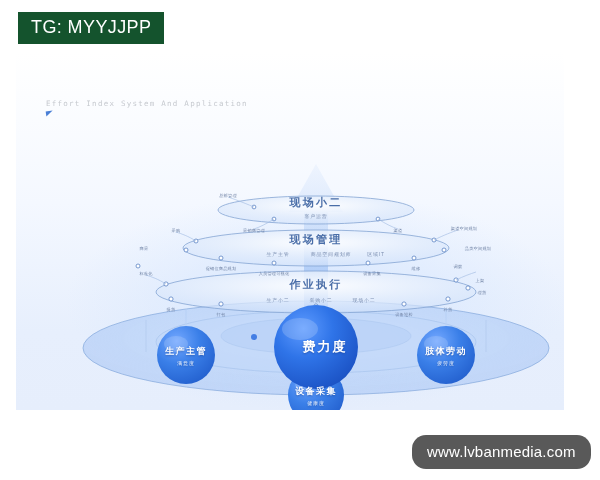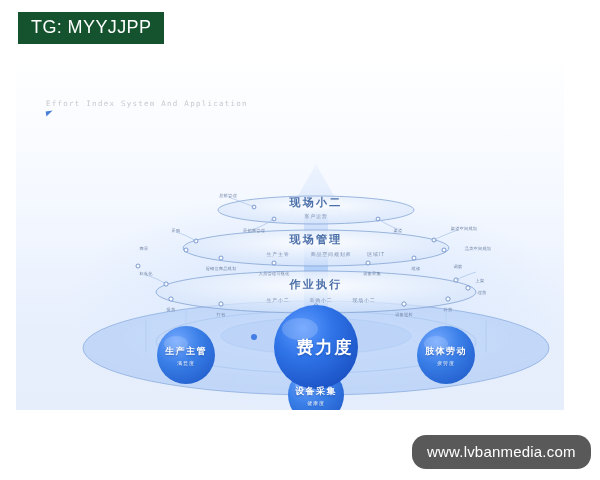--- a/index.html
+++ b/index.html
@@ -64,21 +64,21 @@
     position:absolute;transform:translate(-50%,-50%);
     color:#7e91b3;font-size:5px;letter-spacing:.8px;white-space:nowrap;
   }
   .orb-txt{
     position:absolute;transform:translate(-50%,-50%);
     text-align:center;color:#ffffff;white-space:nowrap;
     text-shadow:0 1px 2px rgba(20,50,120,.45);
   }
   .orb-txt .t1{font-size:9px;font-weight:bold;letter-spacing:1.4px;}
   .orb-txt .t2{font-size:5px;letter-spacing:.9px;opacity:.92;margin-top:2px;}
-  .core-txt .t1{font-size:17px;font-weight:bold;letter-spacing:2px;padding-left:18px;}
+  .core-txt .t1{font-size:13px;font-weight:bold;letter-spacing:2px;padding-left:18px;}
 </style>
 </head>
 <body>
 
 <div class="tg-tag">TG: MYYJJPP</div>
 
 <div class="slide">
 
   <div class="head">
     <div class="eng">Effort  Index  System  And  Application</div>

